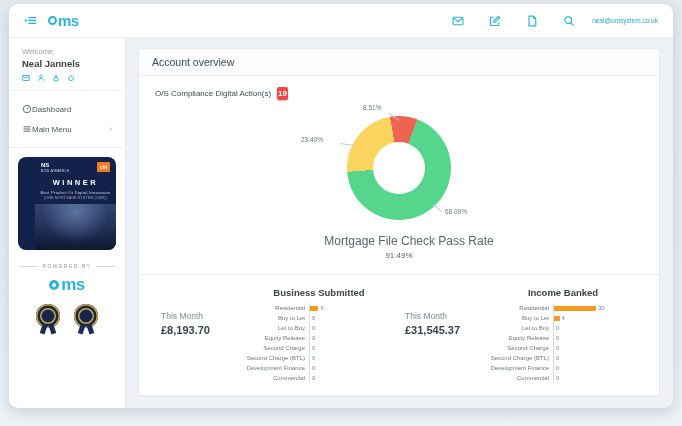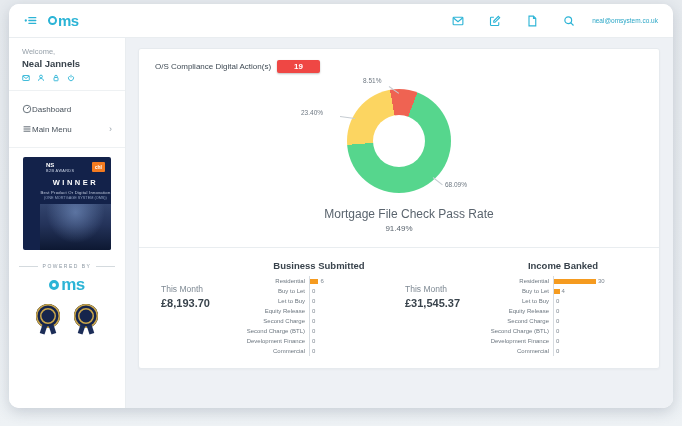--- a/index.html
+++ b/index.html
@@ -35,21 +35,21 @@
   }
   .sb-pad { padding:0 13px; }
   .sb-welcome { font-size:7.5px; color:#97a1aa; }
   .sb-name { font-size:9.5px; font-weight:bold; color:#39434c; margin-top:2px; }
   .sb-icons { display:flex; gap:7px; margin-top:5px; color:#2cb4d6; }
   .sb-icons span { display:flex; cursor:pointer; }
   .sb-div { border-top:1px solid #eef1f3; margin:8px 0; }
   .nav-item { display:flex; align-items:center; padding:5px 13px; font-size:8px; color:#46505a; cursor:pointer; }
   .nav-item svg { color:#55606a; flex:none; }
   .nav-chevron { margin-left:auto; color:#9aa4ad; font-size:9px; line-height:1; }
-  .banner { width:88px; margin:9px auto 0; background:#13224a; border-radius:2px; overflow:hidden;padding-left:17px; }
+  .banner { width:98px; margin:9px auto 0; background:#13224a; border-radius:8px; overflow:hidden;padding-left:17px; }
   .banner-head { display:flex; align-items:flex-start; justify-content:space-between; padding:5px 6px 2px; }
   .banner-org-name { font-size:6px; font-weight:bold; color:#fff; line-height:1; }
   .banner-org-sub { font-size:3.8px; color:#cdd6e8; letter-spacing:.4px; margin-top:1px; }
   .banner-sponsor { background:#f47b20; color:#fff; font-size:5px; font-weight:bold; padding:2px 3px; border-radius:1px; }
   .banner-winner { text-align:center; color:#fff; font-size:7.5px; font-weight:bold; letter-spacing:2.5px; margin-top:3px; }
   .banner-cat { text-align:center; color:#c3cde0; font-size:4.2px; margin-top:3px; letter-spacing:.2px; }
   .banner-prod { text-align:center; color:#8fa0c0; font-size:3.8px; margin:1px 0 4px; }
   .banner-photo { height:46px;
     background: radial-gradient(ellipse at 50% 18%, rgba(130,160,210,.55), rgba(0,0,0,0) 58%),
                 linear-gradient(180deg,#33456e 0%, #24335a 45%, #0d1832 100%); }
@@ -64,21 +64,21 @@
   .rosette::before, .rosette::after { content:""; position:absolute; bottom:-6px; width:5px; height:9px; background:#1b2c57; }
   .rosette::before { left:5px; transform:rotate(18deg); }
   .rosette::after  { right:5px; transform:rotate(-18deg); }
   
   .main { position:absolute; top:34px; left:117px; right:0; bottom:0; background:#eef1f5; overflow:hidden; }
   .card { margin:10px 13px 0 12px; background:#fff; border:1px solid #e6eaee; border-radius:3px; box-shadow:0 1px 2px rgba(0,0,0,.03); }
   .card-header { padding:7px 13px; font-size:10.5px; color:#3d4852; background:#fbfcfd; border-bottom:1px solid #edf0f3; border-radius:3px 3px 0 0; }
   .card-body { padding:11px 16px 12px; }
   .compliance-row { display:flex; align-items:center; gap:6px; }
   .compliance-label { font-size:8px; color:#3f4a54; }
-  .badge { background:#ef4744; color:#fff; font-size:8px; font-weight:bold; padding:2px 17px; border-radius:2px; box-shadow:0 1px 2px rgba(0,0,0,.25); cursor:pointer; }
+  .badge { background:#ef4744; color:#fff; font-size:8px; font-weight:bold; padding:2px 1px; border-radius:2px; box-shadow:0 1px 2px rgba(0,0,0,.25); cursor:pointer; }
   .donuts-row { display:flex; margin-top:16px; }
   .donut-col { flex:1; display:flex; flex-direction:column; align-items:center; }
   .donut-wrap { position:relative; width:104px; height:104px; }
   .donut-ring { width:104px; height:104px; border-radius:50%; position:relative; }
   .donut-ring::after { content:""; position:absolute; inset:26px; background:#fff; border-radius:50%; }
   .dlabel { position:absolute; font-size:6.5px; color:#6e7882; white-space:nowrap; }
   .leader { position:absolute; height:1px; background:#c6ccd2; transform-origin:left center; }
   .d0l0{top:-12px;left:16px;} .d0n0{left:42px;top:-3px;width:12px;transform:rotate(35deg);}
   .d0l1{top:92px;right:-16px;} .d0n1{left:86px;top:88px;width:12px;transform:rotate(38deg);}
   .d0l2{top:20px;left:-46px;} .d0n2{left:-7px;top:27px;width:15px;transform:rotate(8deg);}
@@ -220,20 +220,21 @@
           <span>ms</span>
         </div>
       <div class="rosettes">
         <span class="rosette"></span>
         <span class="rosette"></span>
       </div>
     </div>
 
     <div class="main">
       <div class="card">
+        <div class="card-header">Account overview</div>
         <div class="card-body">
 
           <div class="compliance-row">
             <span class="compliance-label">O/S Compliance Digital Action(s)</span>
             <span class="badge">19</span>
           </div>
 
           <div class="donuts-row">
             <div class="donut-col">
               <div class="donut-wrap">

